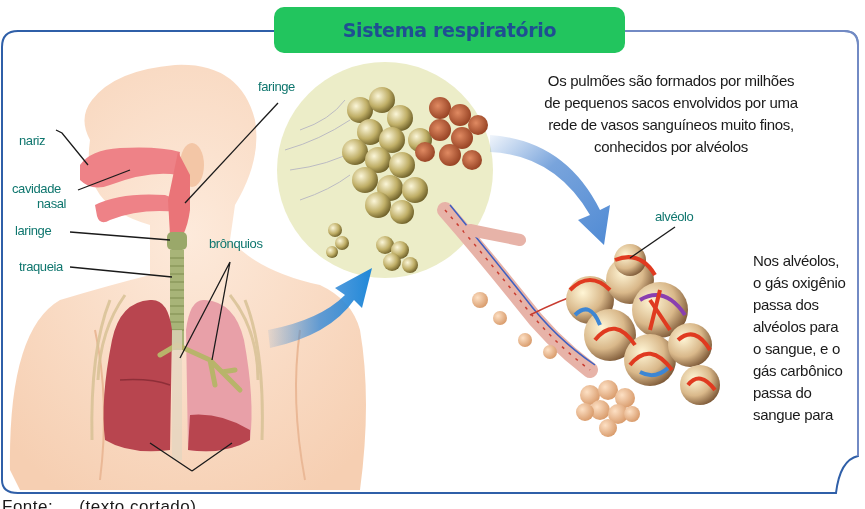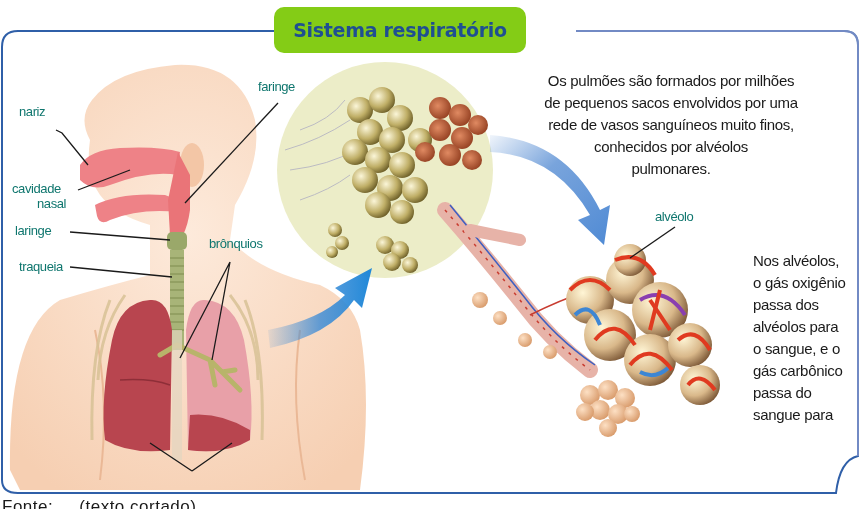--- a/index.html
+++ b/index.html
@@ -1,20 +1,20 @@
 <!DOCTYPE html>
 <html><head>
 <meta charset="utf-8">
 <style>
   html, body { margin:0; padding:0; background:#ffffff; }
   body { width:865px; height:509px; position:relative; overflow:hidden;
          font-family:"Liberation Sans", "DejaVu Sans", sans-serif; }
   .frame { position:absolute; left:0; top:0; width:865px; height:509px; }
-  .title-box { position:absolute; left:274px; top:7px; width:252px; height:46px;
-               background:#84cc16; border-radius:10px;
+  .title-box { position:absolute; left:274px; top:7px; width:351px; height:46px;
+               background:#22c55e; border-radius:10px;
                display:flex; align-items:center; justify-content:center; }
   .title-text { font-family:"DejaVu Sans", sans-serif; font-weight:bold; font-size:19px;
                 color:#1f4f92; letter-spacing:-0.3px; }
   .art { position:absolute; left:0; top:0; }
   .lbl { position:absolute; font-size:13px; color:#0f766e; letter-spacing:-0.4px; line-height:14px; }
   .text-block { position:absolute; font-size:15px; color:#1a1a1a; line-height:22px; letter-spacing:-0.3px; }
   .tb-center { text-align:center; }
   .credit { position:absolute; left:2px; top:497px; font-size:17px; color:#1a1a1a; white-space:nowrap; letter-spacing:0.5px; }
 </style>
 </head>
@@ -215,36 +215,35 @@
     <path d="M230 262 L180 358 M230 262 L212 360"></path>
     <path d="M192 471 L150 443 M192 471 L232 443"></path>
     <path d="M675 227 L630 258"></path>
   </g>
 </svg>
 
 <div class="title-box">
   <span class="title-text">Sistema respiratório</span>
 </div>
 
-<span class="lbl" style="left:19px; top:105px;">nariz</span>
+<span class="lbl" style="left:19px; top:134px;">nariz</span>
 <span class="lbl" style="left:12px; top:182px;">cavidade</span>
 <span class="lbl" style="left:37px; top:197px;">nasal</span>
 <span class="lbl" style="left:15px; top:224px;">laringe</span>
 <span class="lbl" style="left:19px; top:260px;">traqueia</span>
 <span class="lbl" style="left:258px; top:80px;">faringe</span>
 <span class="lbl" style="left:209px; top:237px;">brônquios</span>
 <span class="lbl" style="left:163px; top:474px;margin-top:36px;">pulmões</span>
 <span class="lbl" style="left:655px; top:210px;">alvéolo</span>
 
 <div class="text-block tb-center" style="left:490px; top:70px; width:362px;">
   <div>Os pulmões são formados por milhões</div>
   <div>de pequenos sacos envolvidos por uma</div>
   <div>rede de vasos sanguíneos muito finos,</div>
   <div>conhecidos por alvéolos</div>
-  <div>pulmonares.</div>
 </div>
 
 <div class="text-block" style="left:717px; top:250px; width:140px;margin-left:36px;">
   <div>Nos alvéolos,</div>
   <div>o gás oxigênio</div>
   <div>passa dos</div>
   <div>alvéolos para</div>
   <div>o sangue, e o</div>
   <div>gás carbônico</div>
   <div>passa do</div>

